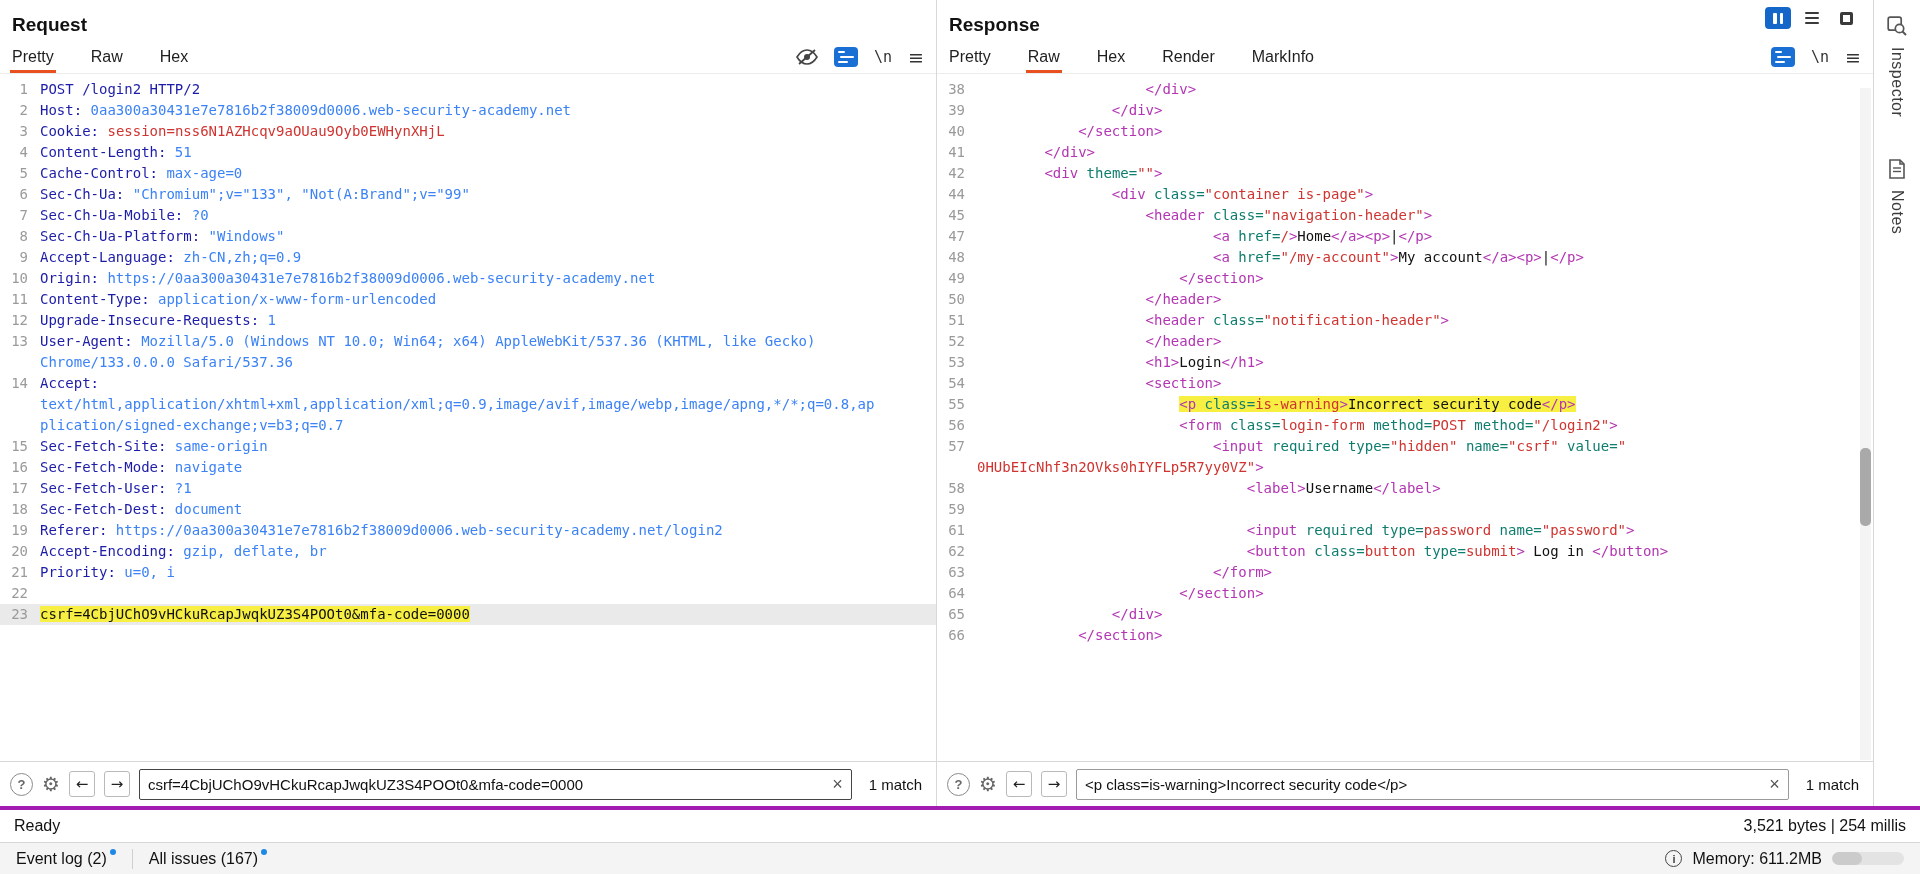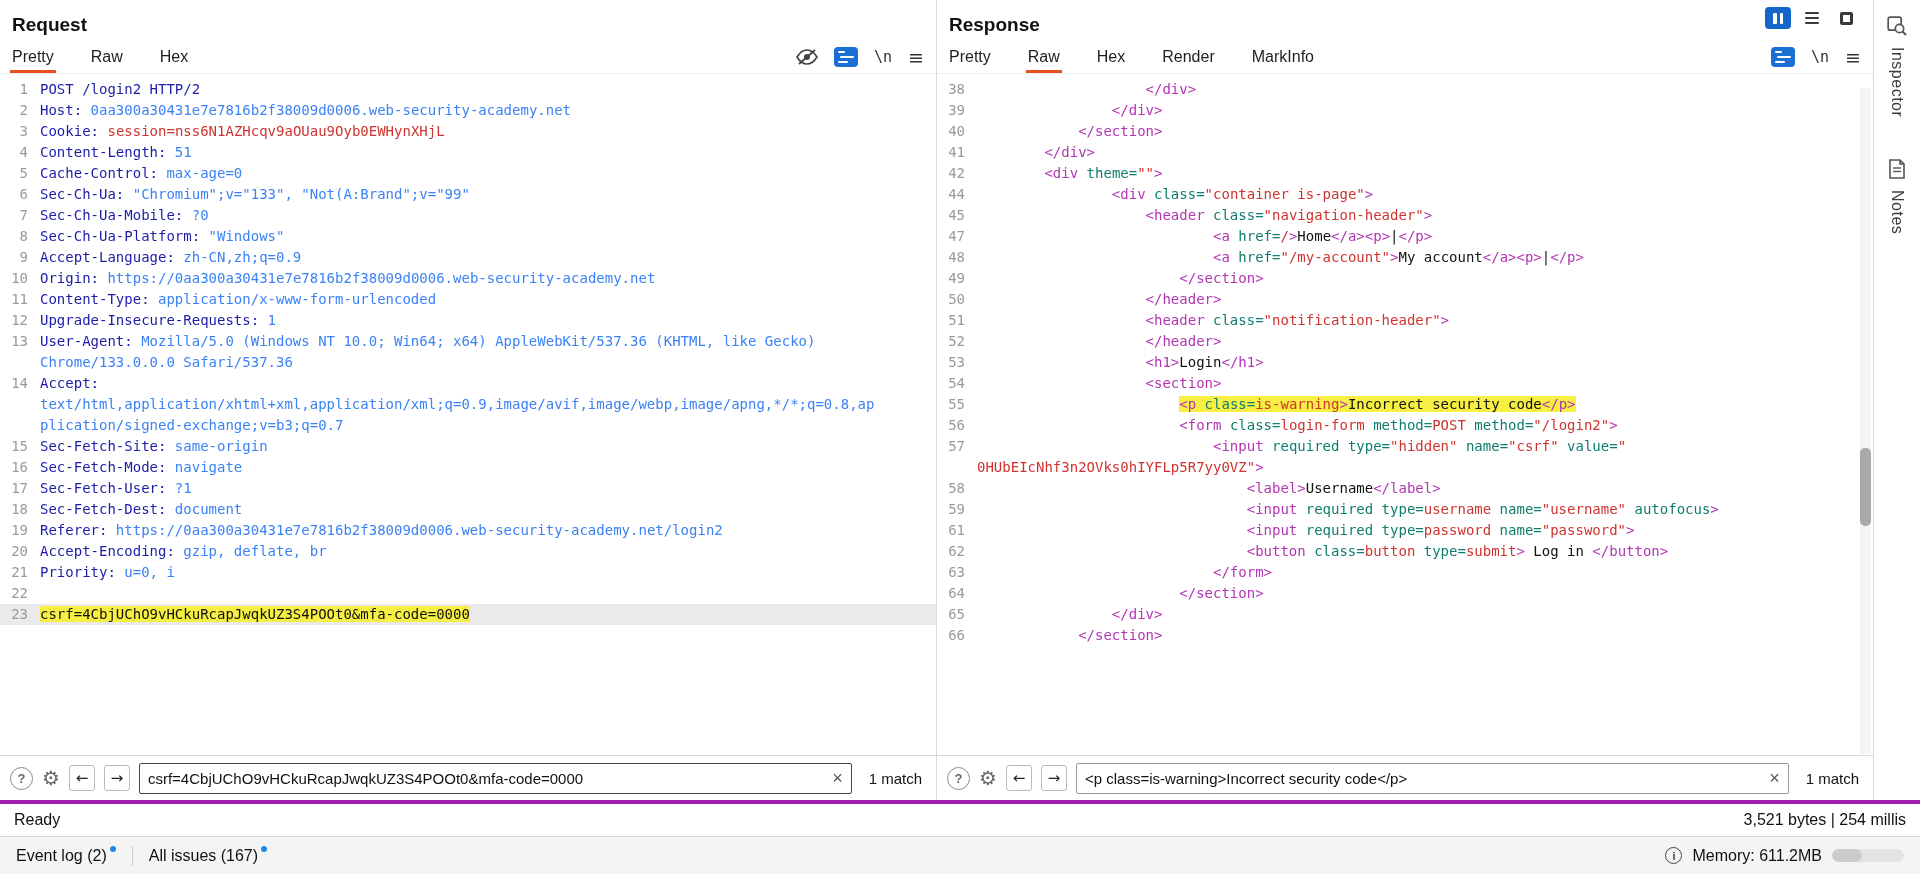--- a/index.html
+++ b/index.html
@@ -61,21 +61,21 @@
   .lb .hbwrap { display:flex; flex-direction:column; gap:2.6px; }
   .lb .hb { width:14px; height:2.6px; background:#3a3a3a; border-radius:1px; }
   .lb .sq { width:13px; height:13px; border:3px solid #3a3a3a; border-radius:2px; }
 
   .sidebar { width:46px; background:#fff; display:flex; flex-direction:column; align-items:center; padding-top:16px; gap:42px; }
   .side-item { display:flex; flex-direction:column; align-items:center; gap:7px; cursor:default; }
   .vtext { writing-mode:vertical-rl; font-size:16px; color:#3c3c3c; letter-spacing:0.5px; }
 
   .status-bar { height:36px; border-top:4px solid #a21caf; background:#fff; display:flex; align-items:center; justify-content:space-between; padding:0 14px; font-size:16px; color:#111; }
 
-  .bottom-bar { height:38px; border-top:1px solid #d6d6d6; background:#f4f4f4; display:flex; align-items:center; font-size:16px; color:#111; }
+  .bottom-bar { height:32px; border-top:1px solid #d6d6d6; background:#f4f4f4; display:flex; align-items:center; font-size:16px; color:#111; }
   .bb-item { padding:0 16px; height:100%; display:flex; align-items:center; cursor:default; }
   .dot { display:inline-block; width:6px; height:6px; border-radius:50%; background:#1e88e5; margin-left:3px; transform:translateY(-7px); }
   .bb-sep { width:1px; height:20px; background:#cfcfcf; }
   .bb-right { margin-left:auto; display:flex; align-items:center; gap:10px; padding-right:16px; }
   .info-circle { width:17px; height:17px; border:1.5px solid #444; border-radius:50%; display:inline-flex; align-items:center; justify-content:center; font-size:11px; color:#444; font-weight:bold; }
   .gauge { width:72px; height:13px; background:#e3e3e3; border-radius:7px; overflow:hidden; }
   .gauge-fill { width:42%; height:100%; background:#cbcbcb; border-radius:7px; }
 </style>
 </head>
 <body>
@@ -199,21 +199,21 @@
           <div class="code-line"><span class="line-num">50</span><span class="line-content">                    <span class="c-t">&lt;/header&gt;</span></span></div>
           <div class="code-line"><span class="line-num">51</span><span class="line-content">                    <span class="c-t">&lt;header </span><span class="c-a">class=</span><span class="c-s">"notification-header"</span><span class="c-t">&gt;</span></span></div>
           <div class="code-line"><span class="line-num">52</span><span class="line-content">                    <span class="c-t">&lt;/header&gt;</span></span></div>
           <div class="code-line"><span class="line-num">53</span><span class="line-content">                    <span class="c-t">&lt;h1&gt;</span><span class="c-x">Login</span><span class="c-t">&lt;/h1&gt;</span></span></div>
           <div class="code-line"><span class="line-num">54</span><span class="line-content">                    <span class="c-t">&lt;section&gt;</span></span></div>
           <div class="code-line"><span class="line-num">55</span><span class="line-content">                        <span class="match-hl"><span class="c-t">&lt;p </span><span class="c-a">class=</span><span class="c-s">is-warning</span><span class="c-t">&gt;</span><span class="c-x">Incorrect security code</span><span class="c-t">&lt;/p&gt;</span></span></span></div>
           <div class="code-line"><span class="line-num">56</span><span class="line-content">                        <span class="c-t">&lt;form </span><span class="c-a">class=</span><span class="c-s">login-form</span><span class="c-a"> method=</span><span class="c-s">POST</span><span class="c-a"> method=</span><span class="c-s">"/login2"</span><span class="c-t">&gt;</span></span></div>
           <div class="code-line"><span class="line-num">57</span><span class="line-content">                            <span class="c-t">&lt;input </span><span class="c-a">required</span><span class="c-a"> type=</span><span class="c-s">"hidden"</span><span class="c-a"> name=</span><span class="c-s">"csrf"</span><span class="c-a"> value=</span><span class="c-s">"</span></span></div>
           <div class="code-line"><span class="line-num"></span><span class="line-content"><span class="c-s">0HUbEIcNhf3n2OVks0hIYFLp5R7yy0VZ"</span><span class="c-t">&gt;</span></span></div>
           <div class="code-line"><span class="line-num">58</span><span class="line-content">                                <span class="c-t">&lt;label&gt;</span><span class="c-x">Username</span><span class="c-t">&lt;/label&gt;</span></span></div>
-          <div class="code-line"><span class="line-num">59</span><span class="line-content">                                <span class="c-t">&lt;input </span><span class="c-a">required</span><span class="c-a"> type=</span><span class="c-s">username</span><span class="c-a"> name=</span><span class="c-s">"username"</span><span class="c-a"> autofocus</span><span class="c-t">&gt;</span></span></div>
+          <div class="code-line"><span class="line-num">59</span></div>
           <div class="code-line"><span class="line-num">61</span><span class="line-content">                                <span class="c-t">&lt;input </span><span class="c-a">required</span><span class="c-a"> type=</span><span class="c-s">password</span><span class="c-a"> name=</span><span class="c-s">"password"</span><span class="c-t">&gt;</span></span></div>
           <div class="code-line"><span class="line-num">62</span><span class="line-content">                                <span class="c-t">&lt;button </span><span class="c-a">class=</span><span class="c-s">button</span><span class="c-a"> type=</span><span class="c-s">submit</span><span class="c-t">&gt;</span><span class="c-x"> Log in </span><span class="c-t">&lt;/button&gt;</span></span></div>
           <div class="code-line"><span class="line-num">63</span><span class="line-content">                            <span class="c-t">&lt;/form&gt;</span></span></div>
           <div class="code-line"><span class="line-num">64</span><span class="line-content">                        <span class="c-t">&lt;/section&gt;</span></span></div>
           <div class="code-line"><span class="line-num">65</span><span class="line-content">                <span class="c-t">&lt;/div&gt;</span></span></div>
           <div class="code-line"><span class="line-num">66</span><span class="line-content">            <span class="c-t">&lt;/section&gt;</span></span></div>
         </div>
       <div class="vscroll">
           <div class="thumb"></div>
         </div>

